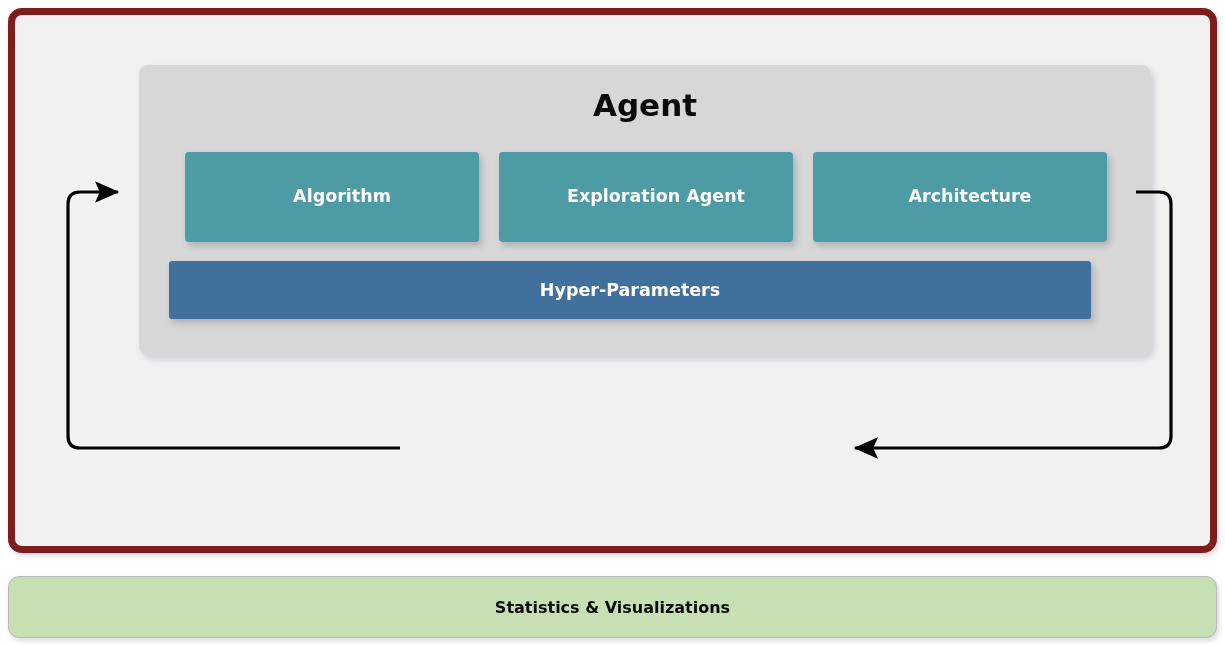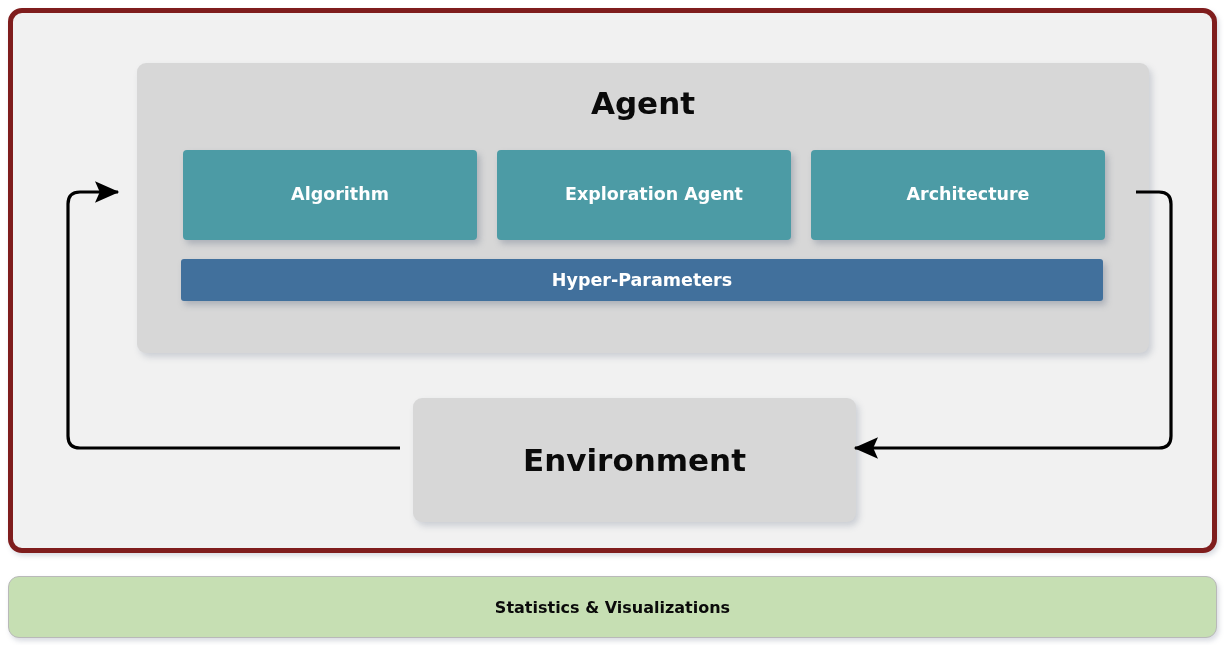--- a/index.html
+++ b/index.html
@@ -27,21 +27,21 @@
 
   
   .outer-panel {
     position: absolute;
     left: 8px;
     top: 8px;
     width: 1209px;
     height: 545px;
     box-sizing: border-box;
     background: #f1f1f1;
-    border: 5px solid #7f1d1d;
+    border: 7px solid #7f1d1d;
     border-radius: 14px;
     box-shadow: 2px 3px 5px rgba(120,130,150,0.28);
   }
 
   
   .agent-panel {
     position: absolute;
     left: 124px;
     top: 50px;
     width: 1012px;
@@ -87,24 +87,24 @@
     font-size: 17.5px;
     font-weight: bold;
     text-align: center;
     line-height: 1.1;
     margin-left: 20px;
   }
 
   
   .hyper-bar {
     position: absolute;
-    left: 44px;
+    left: 30px;
     top: 196px;
     width: 922px;
-    height: 42px;
+    height: 58px;
     background: #41709c;
     border-radius: 3px;
     box-shadow: 3px 4px 6px rgba(110,120,140,0.40);
     display: flex;
     align-items: center;
     justify-content: center;
   }
   .hyper-label {
     color: #ffffff;
     font-size: 17.5px;
@@ -183,23 +183,20 @@
         <div class="component-box" style="background: rgb(76, 155, 165);">
           <span class="component-label">Architecture</span>
         </div>
       </div>
 
       <div class="hyper-bar" style="background: rgb(65, 112, 156);">
         <span class="hyper-label">Hyper-Parameters</span>
       </div>
     </div>
 
-    <div class="environment-panel" style="background: rgb(215, 215, 215);">
-      <span class="environment-label">Environment</span>
-    </div>
 
   </div>
 
   <svg id="arrows" viewBox="0 0 1225 645">
     <defs>
       <marker id="arrowhead-right" markerWidth="9" markerHeight="9" refX="7.2" refY="3.4" orient="auto" markerUnits="strokeWidth">
         <path d="M0,0 L7.6,3.4 L0,6.8 L1.5,3.4 Z" fill="#000000"></path>
       </marker>
       <marker id="arrowhead-left" markerWidth="9" markerHeight="9" refX="7.2" refY="3.4" orient="auto" markerUnits="strokeWidth">
         <path d="M0,0 L7.6,3.4 L0,6.8 L1.5,3.4 Z" fill="#000000"></path>

